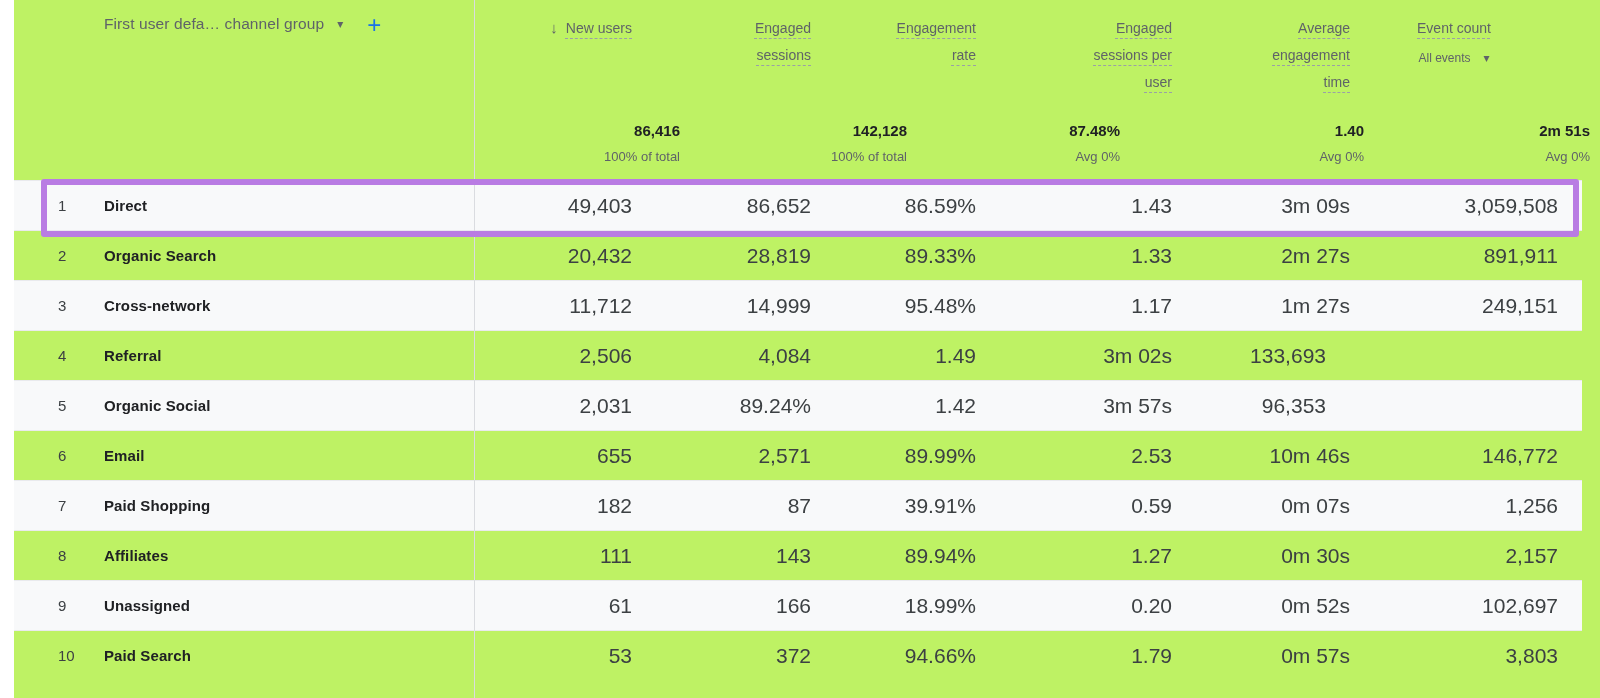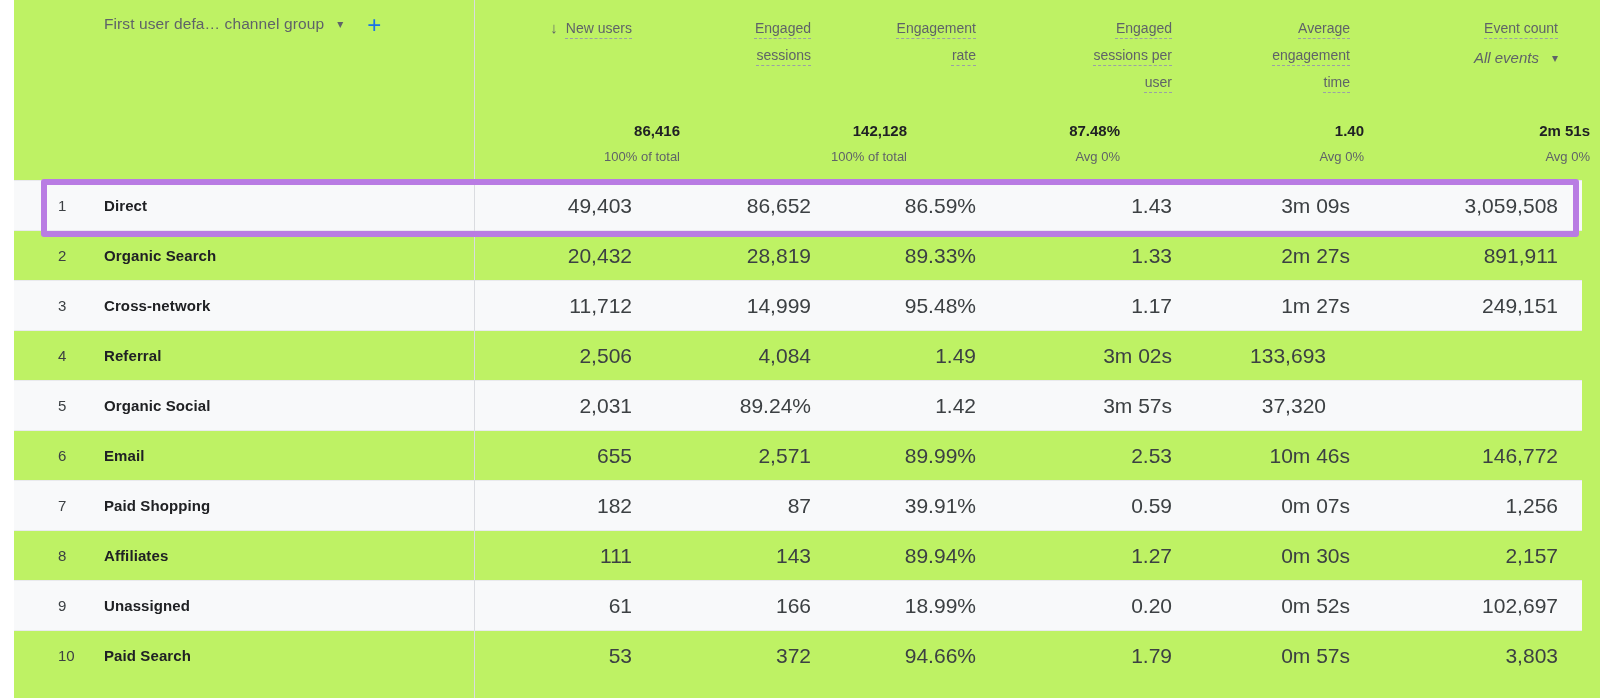--- a/index.html
+++ b/index.html
@@ -21,28 +21,28 @@
   .table{position:relative;width:1568px;z-index:1;}
   .grid-row{display:grid;grid-template-columns:var(--cols);}
   
   .header-row{height:107px;}
   .dim-header{display:flex;align-items:flex-start;padding:15px 0 0 90px;}
   .dim-selector{display:flex;align-items:center;cursor:pointer;}
   .dim-label{font-size:15.5px;color:var(--header-text);letter-spacing:.1px;}
   .caret{font-size:12px;color:var(--header-text);margin-left:13px;line-height:1;}
   .plus-btn{color:var(--accent);font-size:24px;font-weight:400;margin-left:24px;line-height:20px;cursor:pointer;}
   .h-cell{display:flex;flex-direction:column;align-items:flex-end;padding-top:14px;cursor:pointer;}
-  .h-cell.last{padding-right:24px;}
+  .h-cell.last{padding-right:24px;align-items:center;}
   .h-line{display:flex;align-items:center;height:27px;}
   .h-label{font-size:14px;color:var(--header-text);
     text-decoration:underline dashed;text-decoration-color:#9aa0a6;
     text-decoration-thickness:1px;text-underline-offset:5px;}
   .sort-arrow{font-size:15px;color:var(--header-text);margin-right:8px;}
   .h-filter{display:flex;align-items:center;height:27px;margin-top:3px;cursor:pointer;}
-  .filter-label{font-size:15px;color:var(--header-text);font-style:italic;}
+  .filter-label{font-size:12px;color:var(--header-text);}
   
   .totals-row{height:73px;gap:48px;}
   .t-cell{display:flex;flex-direction:column;align-items:flex-end;padding-top:15px;}
   .t-cell.last{padding-right:24px;}
   .t-main{font-size:15px;font-weight:700;color:var(--dark-text);}
   .t-sub{font-size:13px;color:var(--header-text);margin-top:10px;}
   
   .data-row{height:50px;border-top:1px solid var(--line);}
   .data-row.stripe{background:var(--stripe);}
   .dim-cell{display:flex;align-items:center;}
@@ -204,21 +204,21 @@
       </div>
       <div class="grid-row data-row stripe">
         <div class="dim-cell">
           <span class="rank">5</span>
           <span class="channel">Organic Social</span>
         </div>
         <div class="v-cell">2,031</div>
         <div class="v-cell">89.24%</div>
         <div class="v-cell">1.42</div>
         <div class="v-cell">3m 57s</div>
-        <div class="v-cell last">37,320</div>
+        <div class="v-cell last">96,353</div>
       </div>
       <div class="grid-row data-row">
         <div class="dim-cell">
           <span class="rank">6</span>
           <span class="channel">Email</span>
         </div>
         <div class="v-cell">655</div>
         <div class="v-cell">2,571</div>
         <div class="v-cell">89.99%</div>
         <div class="v-cell">2.53</div>

